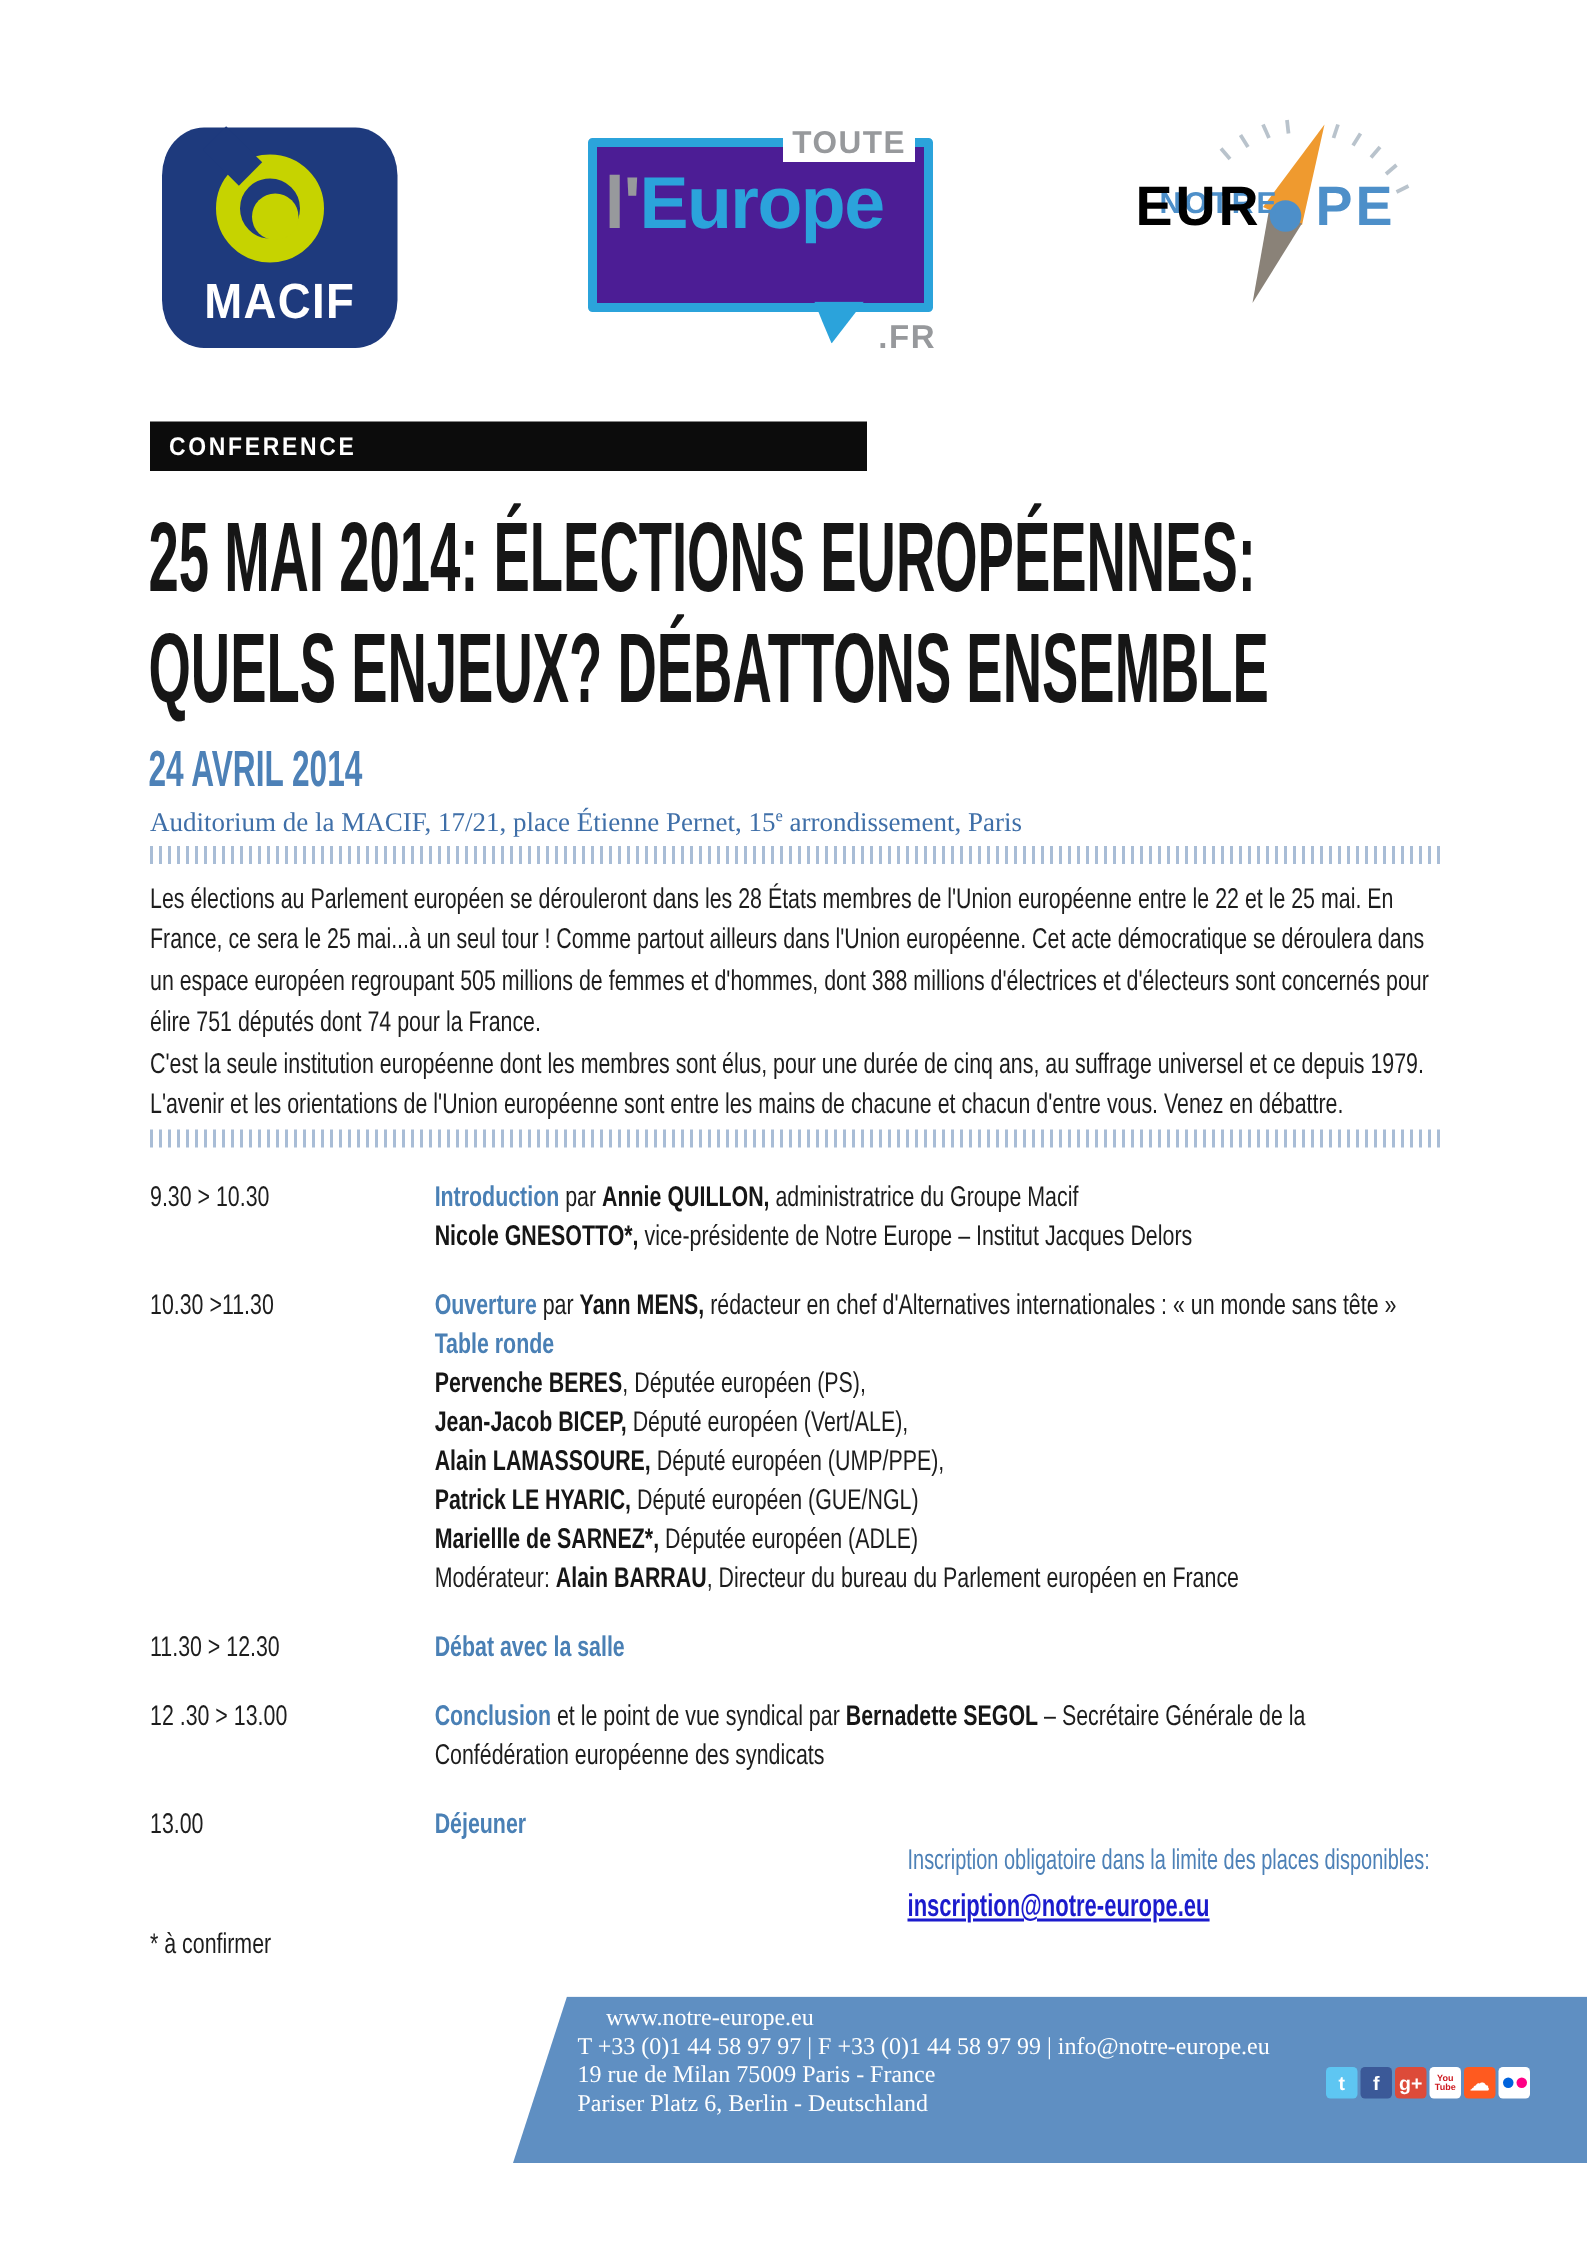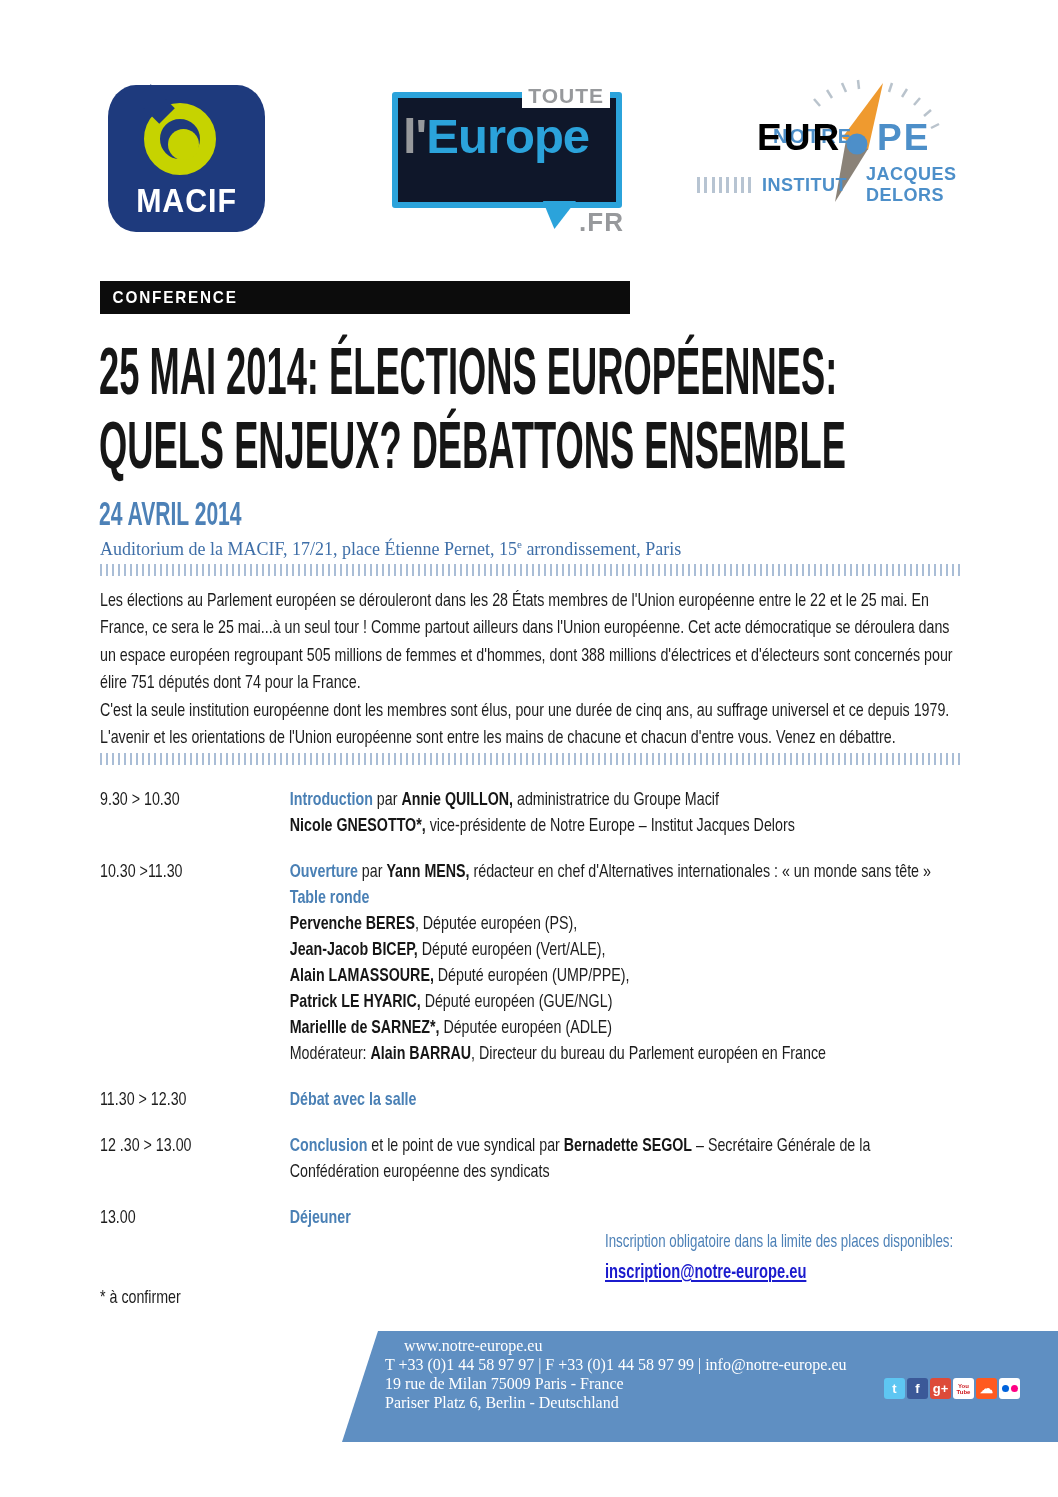--- a/index.html
+++ b/index.html
@@ -9,42 +9,42 @@
   
   .macif{position:absolute;left:108px;top:85px;width:157px;height:147px;background:#1e3a7d;
          border-radius:28px/32px;}
   .macif-ring{position:absolute;left:36px;top:18px;width:40px;height:40px;border:16px solid #c6d300;border-radius:50%;}
   .macif-gap{position:absolute;left:30px;top:8px;width:34px;height:22px;background:#1e3a7d;transform:rotate(45deg);}
   .macif-dot{position:absolute;left:60px;top:44px;width:31px;height:31px;background:#c6d300;border-radius:50%;}
   .macif-label{position:absolute;bottom:12px;left:0;width:100%;text-align:center;color:#fff;
                font-weight:bold;font-size:33px;letter-spacing:1px;transform:scaleX(.92);}
 
   .tle{position:absolute;left:392px;top:92px;width:218px;height:104px;border:6px solid #2ba3db;
-       border-radius:3px;background:#0f172a;}
+       border-radius:3px;background:#4c1d95;}
   .tle-toute{position:absolute;top:-14px;right:6px;background:#fff;padding:0 6px;color:#97999c;
              font-weight:bold;font-size:21px;letter-spacing:1px;}
   .tle-main{position:absolute;left:5px;top:10px;font-weight:bold;font-size:49px;white-space:nowrap;letter-spacing:-1px;}
   .tle-l{color:#97999c;} .tle-europe{color:#2ba3db;}
   .tle-tail{position:absolute;left:142px;bottom:-27px;width:36px;height:28px;background:#2ba3db;
             clip-path:polygon(8% 0,100% 0,40% 100%,22% 45%);}
-  .tle-fr{position:absolute;right:-8px;bottom:-36px;color:#97999c;font-weight:bold;font-size:26px;letter-spacing:1px;}
+  .tle-fr{position:absolute;right:-8px;bottom:-36px;color:#97999c;font-weight:bold;font-size:22px;letter-spacing:1px;}
 
   .ne{position:absolute;left:696px;top:64px;width:320px;height:140px;}
   .ne svg{position:absolute;left:0;top:0;}
   .ne-notre{position:absolute;left:77px;top:34px;color:#4d8fc9;font-weight:bold;font-size:20px;letter-spacing:2px;margin-top:27px;}
   .ne-eur{position:absolute;left:61px;top:53px;color:#000000;font-weight:bold;font-size:37px;letter-spacing:2px;}
   .ne-pe{position:absolute;left:181px;top:53px;color:#4d8fc9;font-weight:bold;font-size:37px;letter-spacing:2px;}
   .ne-bottom{position:absolute;left:1px;top:100px;display:flex;align-items:center;}
   .ne-ticks{display:inline-block;width:66px;height:16px;margin-right:8px;
             background:repeating-linear-gradient(90deg,#b7c4d2 0 3px,transparent 3px 7.3px);}
   .ne-word{color:#4d8fc9;font-weight:bold;font-size:18px;letter-spacing:.5px;}
   .ne-spacer{display:inline-block;width:22px;}
 
   
-  .banner{position:absolute;left:100px;top:281px;width:530px;height:33px;background:#0c0c0c;}
+  .banner{position:absolute;left:100px;top:281px;width:478px;height:33px;background:#0c0c0c;}
   .banner span{display:inline-block;color:#fff;font-weight:bold;font-size:17px;letter-spacing:2px;
                line-height:33px;padding-left:14px;transform:scaleX(.9);transform-origin:0 50%;}
   .title{position:absolute;left:99px;top:334px;width:1560px;transform:scaleX(.55);transform-origin:0 0;
          font-weight:bold;font-size:66px;line-height:74px;color:#161616;white-space:nowrap;}
   .date{position:absolute;left:99px;top:494px;width:600px;transform:scaleX(.62);transform-origin:0 0;
         color:#4d81b7;font-weight:bold;font-size:34px;white-space:nowrap;}
   .venue{position:absolute;left:100px;top:538px;font-family:"Liberation Serif",serif;font-size:18px;color:#3f6fa8;}
   .venue sup{font-size:11px;}
 
   .tickline{position:absolute;left:100px;width:860px;height:12px;
@@ -118,26 +118,20 @@
         <line x1="235" y1="46" x2="228" y2="52"></line>
         <line x1="243" y1="60" x2="235" y2="64"></line>
       </g>
       <polygon points="187,19 146,74 172,86" fill="#ef9a2f"></polygon>
       <polygon points="139,138 150,76 172,85" fill="#8a8278"></polygon>
       <circle cx="161" cy="80" r="10.5" fill="#4d8fc9"></circle>
     </svg>
     <div class="ne-notre">NOTRE</div>
     <div class="ne-eur">EUR</div>
     <div class="ne-pe">PE</div>
-    <div class="ne-bottom">
-      <span class="ne-ticks"></span>
-      <span class="ne-word">INSTITUT</span>
-      <span class="ne-spacer"></span>
-      <span class="ne-word">JACQUES DELORS</span>
-    </div>
   </div>
 
   <div class="banner">
     <span>CONFERENCE</span>
   </div>
 
   <div class="title">
     <div>25 MAI 2014: ÉLECTIONS EUROPÉENNES:</div>
     <div>QUELS ENJEUX? DÉBATTONS ENSEMBLE</div>
   </div>

